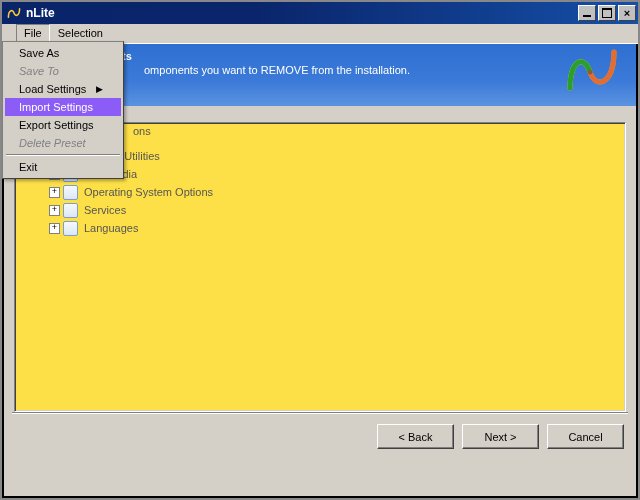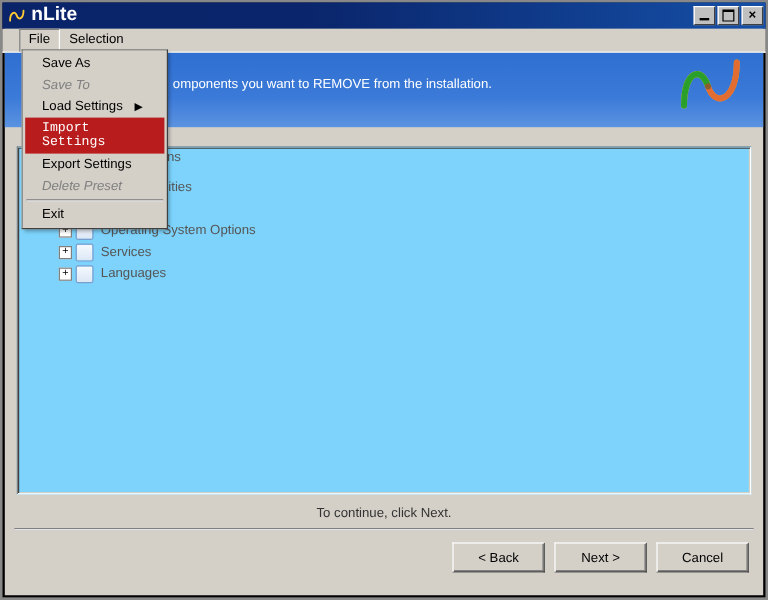--- a/index.html
+++ b/index.html
@@ -1,47 +1,47 @@
 <!DOCTYPE html>
 <html><head>
 <meta charset="utf-8">
 <style>
   html,body{margin:0;padding:0;font-family:Tahoma,Arial,sans-serif;font-size:11px;background:#888;}
   .window{width:636px;height:496px;margin:2px;background:#d4d0c8;box-shadow:0 0 0 2px #000 inset;}
   .titlebar{height:22px;background:linear-gradient(to right,#0a246a 0%,#0a256b 40%,#154fa7 100%);display:flex;align-items:center;padding:0 2px 0 4px;}
   .titlebar .logo{width:16px;height:16px;display:flex;align-items:center;justify-content:center;margin-right:4px;}
   .titlebar .logo svg{width:14px;height:14px;}
-  .titlebar .title{color:#fff;font-weight:bold;font-size:16px;flex:1;}
+  .titlebar .title{color:#fff;font-weight:bold;font-size:12px;flex:1;}
   .winbtns{display:flex;gap:2px;}
   .winbtn{width:16px;height:14px;background:#c0c0c0;border:1px solid #fff;border-right-color:#404040;border-bottom-color:#404040;display:flex;align-items:center;justify-content:center;font-family:Arial;font-size:10px;line-height:1;cursor:default;}
   .winbtn span{position:relative;}
   .menubar{height:19px;background:#d4d0c8;display:flex;align-items:stretch;padding-left:14px;border-bottom:1px solid #fff;}
   .menuitem{padding:3px 8px 0 8px;cursor:default;}
   .menuitem.active{background:#d4d0c8;border:1px solid #808080;border-right-color:#fff;border-bottom:none;padding:2px 7px 0 7px;position:relative;z-index:5;}
   .banner{height:50px;background:linear-gradient(to bottom,#2f6fd0 0%,#3b7ad8 60%,#5b93e0 100%);display:flex;align-items:flex-start;padding:6px 12px;color:#fff;position:relative;margin:0 2px;}
   .banner-text{font-size:11px;margin-top:14px;margin-left:108px;padding-left:20px;}
   .banner-suffix{position:absolute;top:6px;left:118px;color:#fff;font-weight:bold;}
   .banner-logo{position:absolute;right:16px;top:2px;width:56px;height:46px;}
   .content{padding:10px 12px 0 12px;position:relative;}
-  .treebox{background:#7dd3fc;border:1px solid #808080;border-right-color:#fff;border-bottom-color:#fff;box-shadow:inset 1px 1px 0 #404040, inset -1px -1px 0 #d4d0c8;height:280px;padding:4px 6px;position:relative;margin-top:6px;}
+  .treebox{background:#fde047;border:1px solid #808080;border-right-color:#fff;border-bottom-color:#fff;box-shadow:inset 1px 1px 0 #404040, inset -1px -1px 0 #d4d0c8;height:280px;padding:4px 6px;position:relative;margin-top:6px;}
   .tree{list-style:none;margin:0;padding:0;color:#333;}
   .tree li{display:flex;align-items:center;height:18px;}
   .indent{width:42px;display:flex;align-items:center;justify-content:flex-end;position:relative;}
   .expander{width:9px;height:9px;border:1px solid #808080;background:#fff;font-size:9px;line-height:7px;text-align:center;margin-right:3px;color:#000;}
   .checkbox{width:13px;height:13px;border:1px solid #7a9fcf;border-radius:2px;background:linear-gradient(#f5f9fe,#dce7f5);margin-right:6px;}
   .treelabel{color:#555;}
   .footer-text{text-align:center;padding:10px 0 6px 0;color:#333;}
   .hr{height:1px;background:#808080;border-bottom:1px solid #fff;margin:0 10px;}
   .buttons{display:flex;justify-content:flex-end;gap:8px;padding:10px 14px 0 0;}
   .btn{width:75px;height:23px;background:#d4d0c8;border:1px solid #fff;border-right-color:#404040;border-bottom-color:#404040;box-shadow:inset -1px -1px 0 #808080, inset 1px 1px 0 #d4d0c8;font-size:11px;cursor:default;display:flex;align-items:center;justify-content:center;}
   
-  .dropdown{position:absolute;left:18px;top:41px;width:116px;background:#d4d0c8;border:1px solid #808080;border-right-color:#404040;border-bottom-color:#404040;box-shadow:2px 2px 3px rgba(0,0,0,0.3);padding:2px;z-index:10;}
+  .dropdown{position:absolute;left:2px;top:41px;width:116px;background:#d4d0c8;border:1px solid #808080;border-right-color:#404040;border-bottom-color:#404040;box-shadow:2px 2px 3px rgba(0,0,0,0.3);padding:2px;z-index:10;}
   .dd-item{padding:3px 18px 3px 14px;cursor:default;color:#000;display:flex;align-items:center;justify-content:space-between;}
   .dd-item.disabled{color:#808080;font-style:italic;}
-  .dd-item.highlight{background:#b91c1c;color:#fff;font-family:Liberation Mono, monospace;}
+  .dd-item.highlight{background:#8b5cf6;color:#fff;}
   .dd-sep{height:1px;background:#808080;border-bottom:1px solid #fff;margin:2px 1px;}
   .arrow{font-size:9px;}
   .partial-label{position:absolute;left:118px;top:2px;color:#555;}
 </style>
 </head>
 <body>
 
 <div class="window">
 
   <div class="titlebar">
@@ -115,21 +115,20 @@
         </li>
         <li>
           <span class="indent">
               <span class="expander">+</span>
             </span>
           <span class="checkbox"></span>
           <span class="treelabel">Languages</span>
         </li>
       </ul>
     </div>
-    <div class="footer-text">To continue, click Next.</div>
   </div>
 
   <div class="hr"></div>
 
   <div class="buttons">
     <div class="btn">&lt; Back</div>
     <div class="btn">Next &gt;</div>
     <div class="btn">Cancel</div>
   </div>
 

